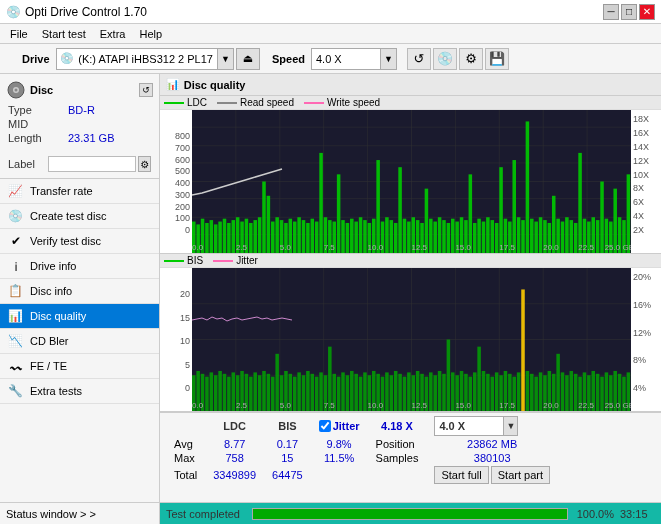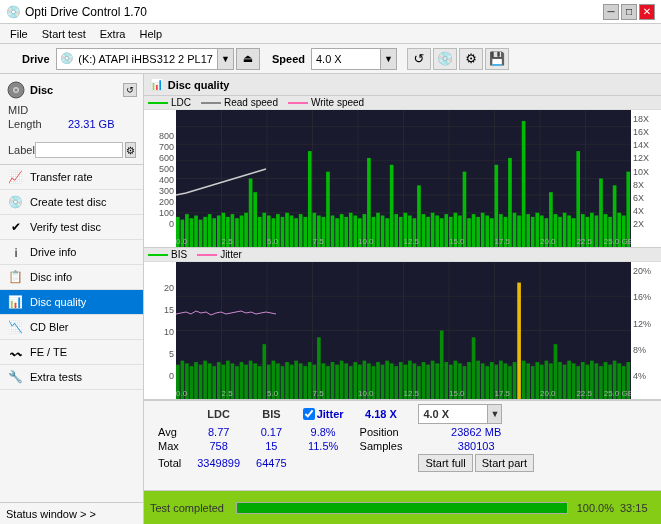--- a/index.html
+++ b/index.html
@@ -25,21 +25,21 @@
     .speed-label { font-size: 11px; font-weight: bold; margin-left: 6px; }
     .speed-select { display: flex; align-items: center; background: white; border: 1px solid #aaa; padding: 1px 4px; font-size: 11px; height: 22px; width: 70px; }
     .speed-select-arrow { width: 16px; height: 22px; background: #e0e0e0; border: 1px solid #aaa; border-left: none; display: flex; align-items: center; justify-content: center; font-size: 9px; }
     .toolbar-icons { display: flex; gap: 2px; margin-left: 4px; }
     .tb-icon { width: 24px; height: 22px; background: #e8e8e8; border: 1px solid #bbb; display: flex; align-items: center; justify-content: center; cursor: pointer; font-size: 13px; }
     
     
     .main { display: flex; height: calc(524px - 24px - 20px - 30px); }
     
     
-    .sidebar { width: 144px; background: #f5f5f5; border-right: 1px solid #ccc; display: flex; flex-direction: column; flex-shrink: 0; }
+    .sidebar { width: 160px; background: #f5f5f5; border-right: 1px solid #ccc; display: flex; flex-direction: column; flex-shrink: 0; }
     .disc-section { border-bottom: 1px solid #ccc; padding: 6px; }
     .disc-header { display: flex; align-items: center; gap: 4px; margin-bottom: 4px; }
     .disc-icon { width: 20px; height: 20px; display: flex; align-items: center; justify-content: center; }
     .disc-title { font-size: 11px; font-weight: bold; }
     .disc-row { display: flex; align-items: center; margin-bottom: 2px; padding: 0 2px; }
     .disc-key { color: #333; width: 60px; font-size: 11px; }
     .disc-val { color: #0000cc; font-size: 11px; }
     .disc-label-row { display: flex; align-items: center; margin-top: 12px; padding: 0 2px; }
     .disc-label-input { border: 1px solid #bbb; background: white; width: 88px; height: 16px; font-size: 10px; }
     .disc-label-btn { width: 18px; height: 16px; background: #e0e0e0; border: 1px solid #aaa; margin-left: 2px; display: flex; align-items: center; justify-content: center; cursor: pointer; font-size: 10px; }
@@ -60,21 +60,21 @@
     .stats-bar { background: #f5f5f5; border-top: 1px solid #ccc; padding: 2px 6px; display: flex; gap: 10px; align-items: flex-start; height: 90px; }
     .stats-table { flex: 1; }
     .stats-table table { border-collapse: collapse; font-size: 11px; }
     .stats-table td { padding: 1px 8px; }
     .stats-header td { font-weight: bold; color: #333; text-align: center; }
     .stats-val { color: #0000cc; text-align: center; }
     .speed-select2 { display: flex; align-items: center; background: white; border: 1px solid #aaa; padding: 1px 4px; font-size: 11px; height: 20px; width: 70px; }
     .btn-start { background: #e8e8e8; border: 1px solid #aaa; padding: 2px 6px; font-size: 11px; cursor: pointer; white-space: nowrap; }
     
     
-    .progress-bar-area { display: flex; align-items: center; background: #84cc16; border-top: 1px solid #ccc; padding: 2px 6px; height: 34px; gap: 6px; }
+    .progress-bar-area { display: flex; align-items: center; background: #14b8a6; border-top: 1px solid #ccc; padding: 2px 6px; height: 22px; gap: 6px; }
     .progress-track { flex: 1; height: 12px; background: #e0e0e0; border: 1px solid #aaa; position: relative; }
     .progress-fill { height: 100%; background: #00aa00; }
     .progress-text { font-size: 11px; color: #333; min-width: 40px; text-align: right; }
     .progress-time { font-size: 11px; color: #333; min-width: 35px; }
     .status-text { font-size: 11px; color: #333; min-width: 80px; }
     
     
     .legend { display: flex; gap: 10px; align-items: center; font-size: 10px; padding: 1px 4px; }
     .legend-item { display: flex; align-items: center; gap: 3px; }
     .legend-line { width: 20px; height: 2px; }
@@ -141,20 +141,24 @@
           <svg width="18" height="18" viewBox="0 0 18 18">
               <circle cx="9" cy="9" r="8" fill="#888" stroke="#555" stroke-width="1"></circle>
               <circle cx="9" cy="9" r="3" fill="#ccc"></circle>
               <circle cx="9" cy="9" r="1.5" fill="#888"></circle>
             </svg>
         </div>
         <span class="disc-title">Disc</span>
         <div style="margin-left:auto;display:flex;gap:2px;">
           <div style="width:14px;height:14px;background:#e0e0e0;border:1px solid #aaa;font-size:9px;display:flex;align-items:center;justify-content:center;cursor:pointer;">↺</div>
         </div>
+      </div>
+      <div class="disc-row">
+        <span class="disc-key">Type</span>
+        <span class="disc-val">BD-R</span>
       </div>
       <div class="disc-row">
         <span class="disc-key">MID</span>
       </div>
       <div class="disc-row">
         <span class="disc-key">Length</span>
         <span class="disc-val">23.31 GB</span>
       </div>
       <div class="disc-label-row">
         <span class="disc-key">Label</span>

